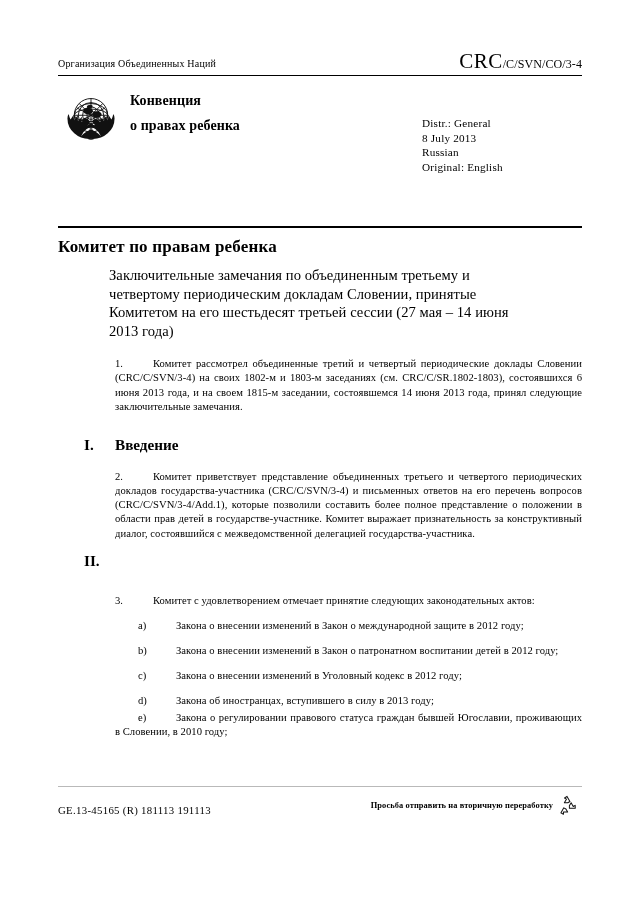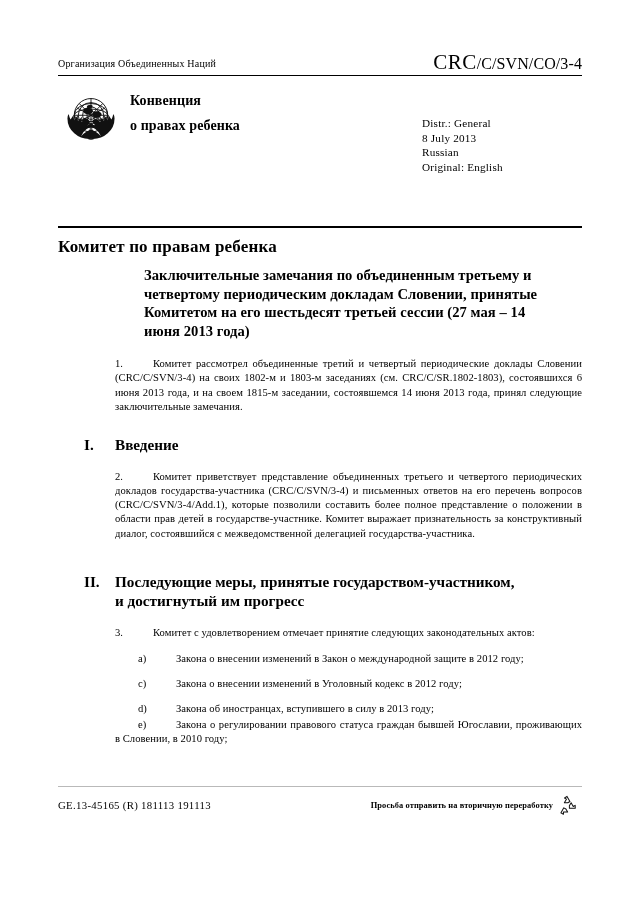--- a/index.html
+++ b/index.html
@@ -48,21 +48,21 @@
     white-space: nowrap;
     line-height: 16px;
   }
   .symbol-main {
     font-family: "Liberation Serif", "DejaVu Serif", serif;
     font-size: 21px;
     letter-spacing: 0.5px;
   }
   .symbol-suffix {
     font-family: "Liberation Serif", "DejaVu Serif", serif;
-    font-size: 16px;
+    font-size: 12px;
     letter-spacing: 0.1px;
   }
   .rule-thin {
     border: 0;
     border-top: 1.4px solid #000;
     margin: 3px 0 0 0;
     width: 524px;
   }
 
   .mast-body {
@@ -118,24 +118,24 @@
   }
 
   .content {
     position: absolute;
     left: 58px;
     top: 266px;
     width: 524px;
   }
 
   .doc-title {
-    margin-left: 86px;
+    margin-left: 51px;
     width: 408px;
     font-family: "Liberation Serif", "DejaVu Serif", serif;
-    font-weight: bold;
+    font-weight: normal;
     font-size: 14.6px;
     line-height: 18.6px;
     letter-spacing: 0.05px;
   }
 
   .para {
     font-family: "Liberation Serif", "DejaVu Serif", serif;
     font-size: 10.6px;
     line-height: 14.1px;
     text-align: justify;
@@ -182,21 +182,21 @@
     height: 0;
     border-top: 1px solid #b9b9b9;
   }
   .footer {
     position: absolute;
     left: 58px;
     top: 794px;
     width: 524px;
     display: flex;
     justify-content: space-between;
-    align-items: center;
+    align-items: flex-end;
   }
   .job-no {
     font-family: "Liberation Serif", "DejaVu Serif", serif;
     font-size: 10.8px;
     letter-spacing: 0.3px;
   }
   .recycle-wrap {
     display: flex;
     align-items: center;
     gap: 3px;
@@ -288,31 +288,33 @@
 
     <div class="section-head" style="margin-top:21px;">
       <span class="numeral">I.</span>
       <span class="heading-text">Введение</span>
     </div>
 
     <div class="para" style="margin-top:16px;">
       <span class="num">2.</span><span>Комитет приветствует представление объединенных третьего и четвертого периодических докладов государства-участника (CRC/C/SVN/3-4) и письменных ответов на его перечень вопросов (CRC/C/SVN/3-4/Add.1), которые позволили составить более полное представление о положении в области прав детей в государстве-участнике. Комитет выражает признательность за конструктивный диалог, состоявшийся с межведомственной делегацией государства-участника.</span>
     </div>
 
-    <div class="section-head" style="margin-top:31px;">
+    <div class="section-head" style="margin-top:10px;gap:39px;">
       <span class="numeral">II.</span>
-      <span class="heading-text">Последующие меры, принятые государством-участником, и достигнутый им прогресс</span>
-    </div>
-
-    <div class="para" style="margin-top:16px;">
+    </div>
+
+    <div class="para" style="margin-top:24px;">
       <span class="num">3.</span><span>Комитет с удовлетворением отмечает принятие следующих законодательных актов:</span>
     </div>
 
     <div class="para" style="margin-top:11px;">
       <span class="lett">a)</span><span>Закона о внесении изменений в Закон о международной защите в 2012 году;</span>
+    </div>
+    <div class="para" style="margin-top:11px;">
+      <span class="lett">b)</span><span>Закона о внесении изменений в Закон о патронатном воспитании детей в 2012 году;</span>
     </div>
     <div class="para" style="margin-top:11px;">
       <span class="lett">c)</span><span>Закона о внесении изменений в Уголовный кодекс в 2012 году;</span>
     </div>
     <div class="para" style="margin-top:11px;">
       <span class="lett">d)</span><span>Закона об иностранцах, вступившего в силу в 2013 году;</span>
     </div>
     <div class="para" style="margin-top:2px;">
       <span class="lett">e)</span><span>Закона о регулировании правового статуса граждан бывшей Югославии, проживающих в Словении, в 2010 году;</span>
     </div>

